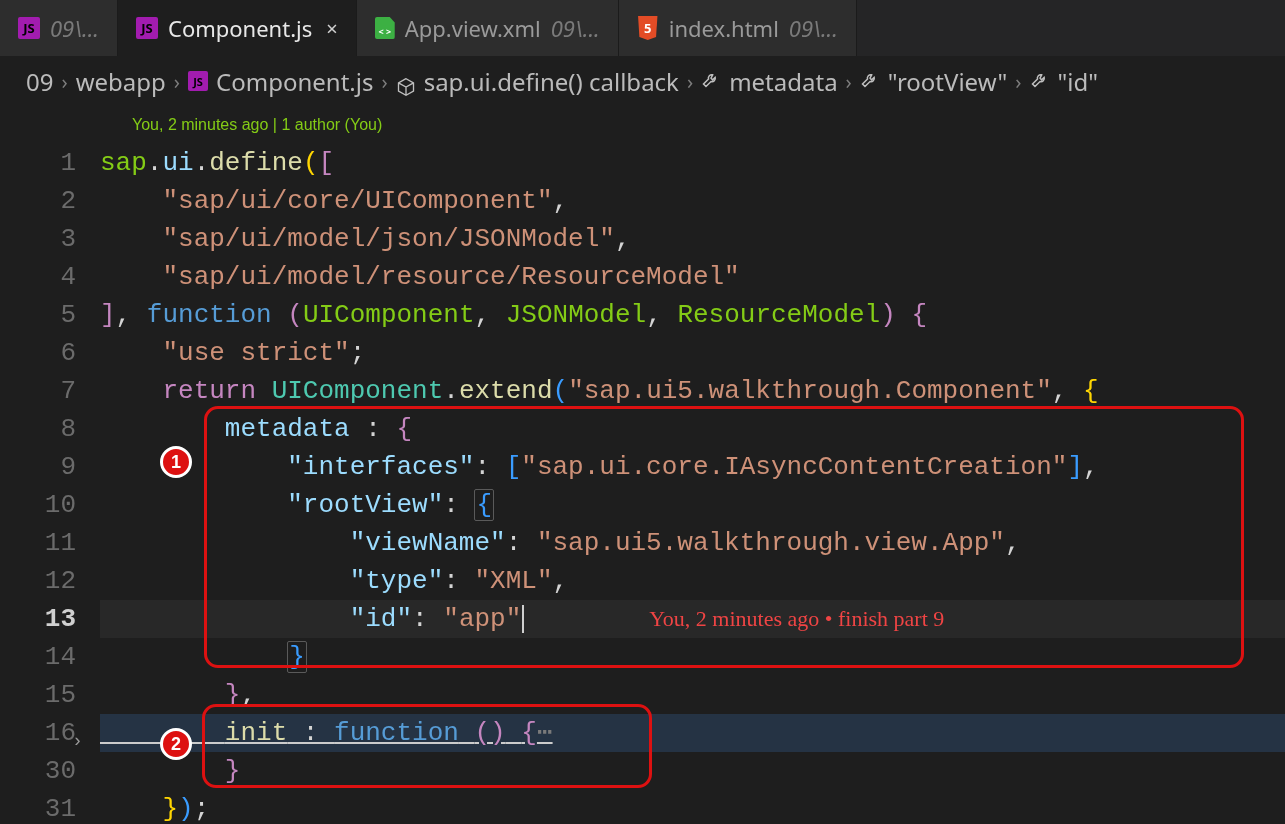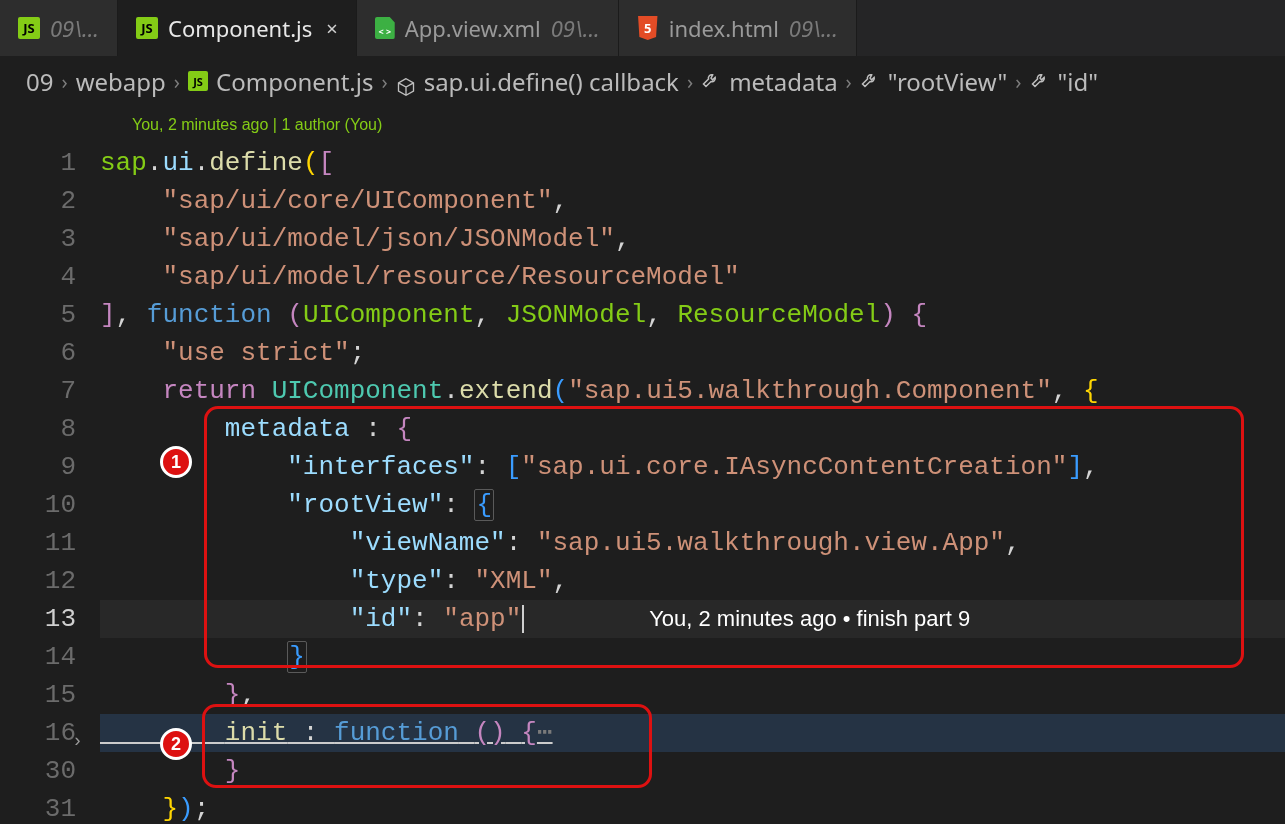--- a/index.html
+++ b/index.html
@@ -25,21 +25,21 @@
     background: #2d2d2d;
     border-right: 1px solid #1b1b1b;
     cursor: pointer;
     white-space: nowrap;
   }
   .tab.active { background: #1e1e1e; color: #e8e8e8; }
   .tab .suffix { color: #7a7a7a; font-style: italic; }
   .tab.italic .fname { }
   .tab .close { color: #cfcfcf; font-size: 20px; margin-left: 4px; }
   .icon-js {
-    width: 22px; height: 22px; background: #84cc16;
+    width: 22px; height: 22px; background: #a21caf;
     color: #000; font-weight: 700; font-size: 13px;
     display:flex; align-items:center; justify-content:center;
     border-radius: 2px;
   }
   .icon-xml {
     width: 20px; height: 22px;
     background: #3cb043;
     clip-path: polygon(0 0, 75% 0, 100% 25%, 100% 100%, 0 100%);
     border-radius: 2px;
     position: relative;
@@ -86,21 +86,21 @@
   .gutter {
     width: 100px;
     text-align: right;
     color: #6b6b6b;
     padding-right: 24px;
     user-select: none;
     padding-top: 38px; 
     position: relative;
   }
   .gutter .ln { height:38px; }
-  .gutter .ln.cur { color:#d0d0d0; }
+  .gutter .ln.cur { color:#d0d0d0;font-weight:bold; }
   .fold-arrow {
     position:absolute; left: 72px;
     color:#9a9a9a; font-size:18px;
     transform: translateY(8px);
   }
   .code {
     position:relative;
     flex:1;
     padding-top: 0;
   }
@@ -120,21 +120,21 @@
   .c-ident { color:#84cc16; }
   .c-prop  { color:#9cdcfe; }
   .c-func  { color:#dcdcaa; }
   .c-kw    { color:#569cd6; }
   .c-type  { color:#4ec9b0; }
   .c-str   { color:#ce9178; }
   .c-punct { color:#d4d4d4; }
   .c-brace-y { color:#ffd602; }
   .c-brace-p { color:#c586c0; }
   .c-brace-b { color:#3a9cff; }
-  .c-comment-inline { color:#ffffff; font-family:Liberation Sans, sans-serif; font-size:22px; }
+  .c-comment-inline { color:#ef4444; font-family:Liberation Serif, serif; font-size:22px; }
   .bracket-box {
     border:1px solid #5a5a5a; padding:0 1px; border-radius:2px;
   }
   .cursor {
     display:inline-block; width:2px; height:28px; background:#cfcfcf;
     vertical-align: middle; margin-left:1px;
   }
 
   .highlight-box {
     position:absolute;

